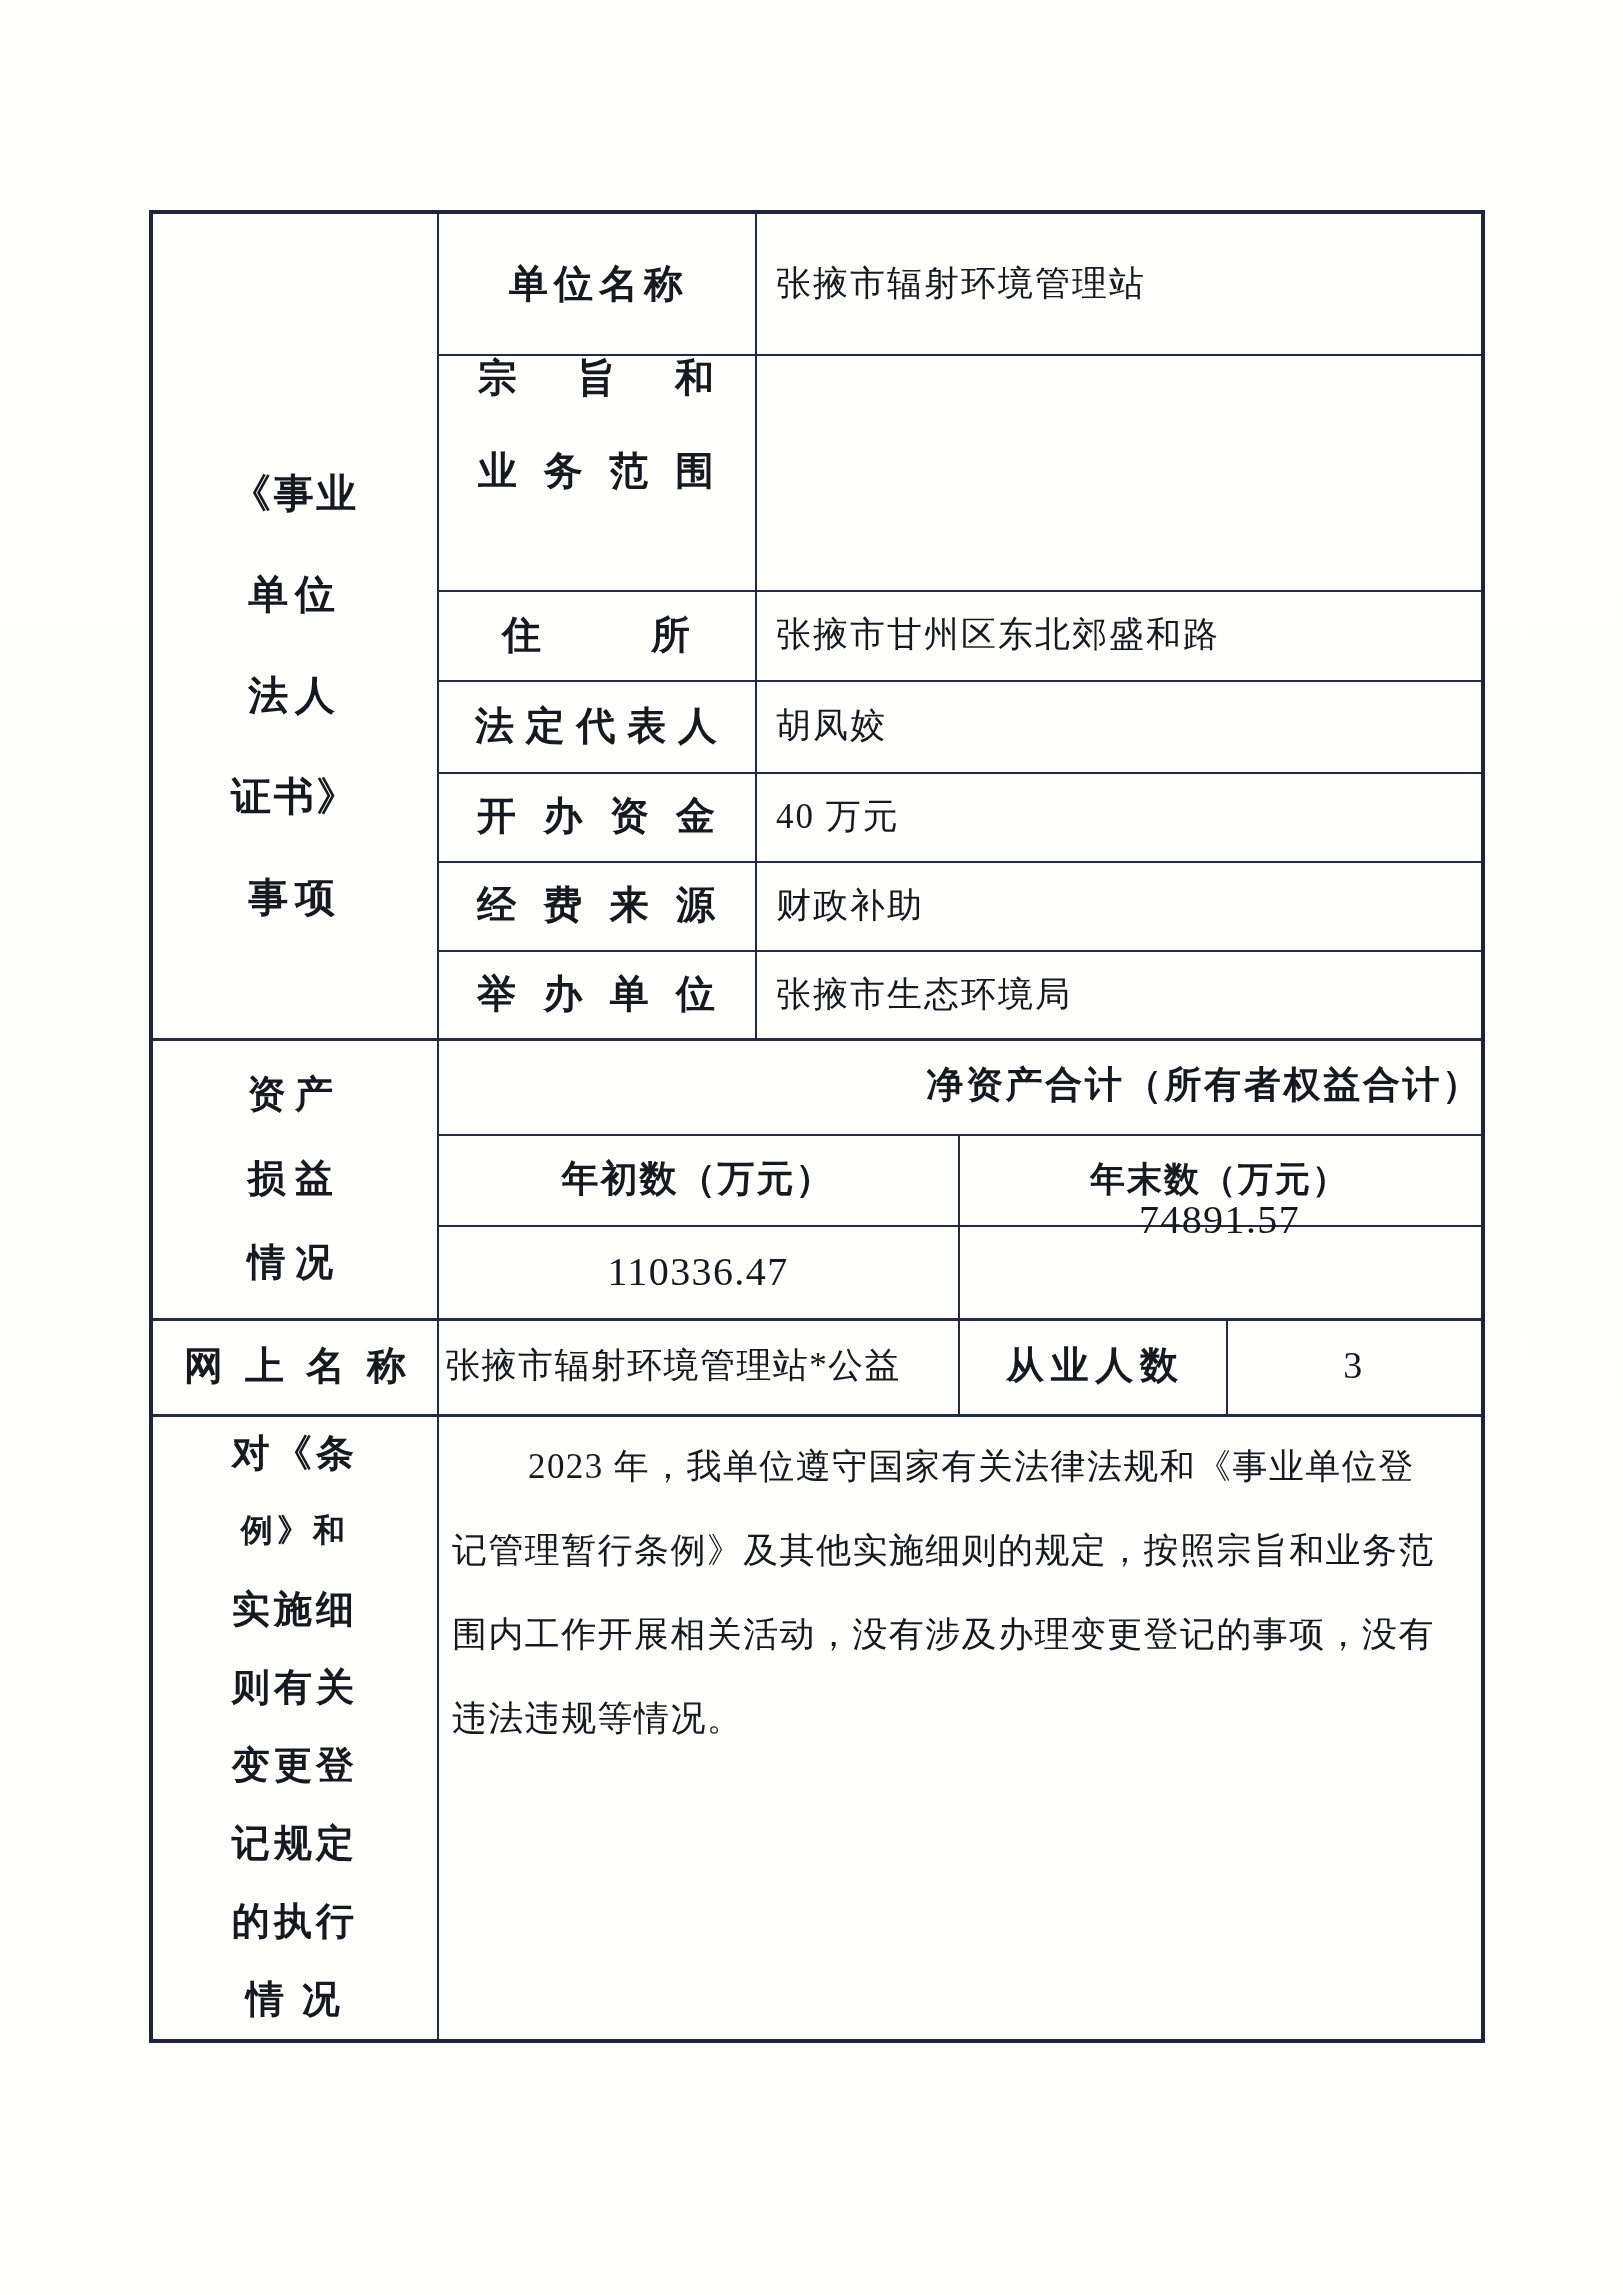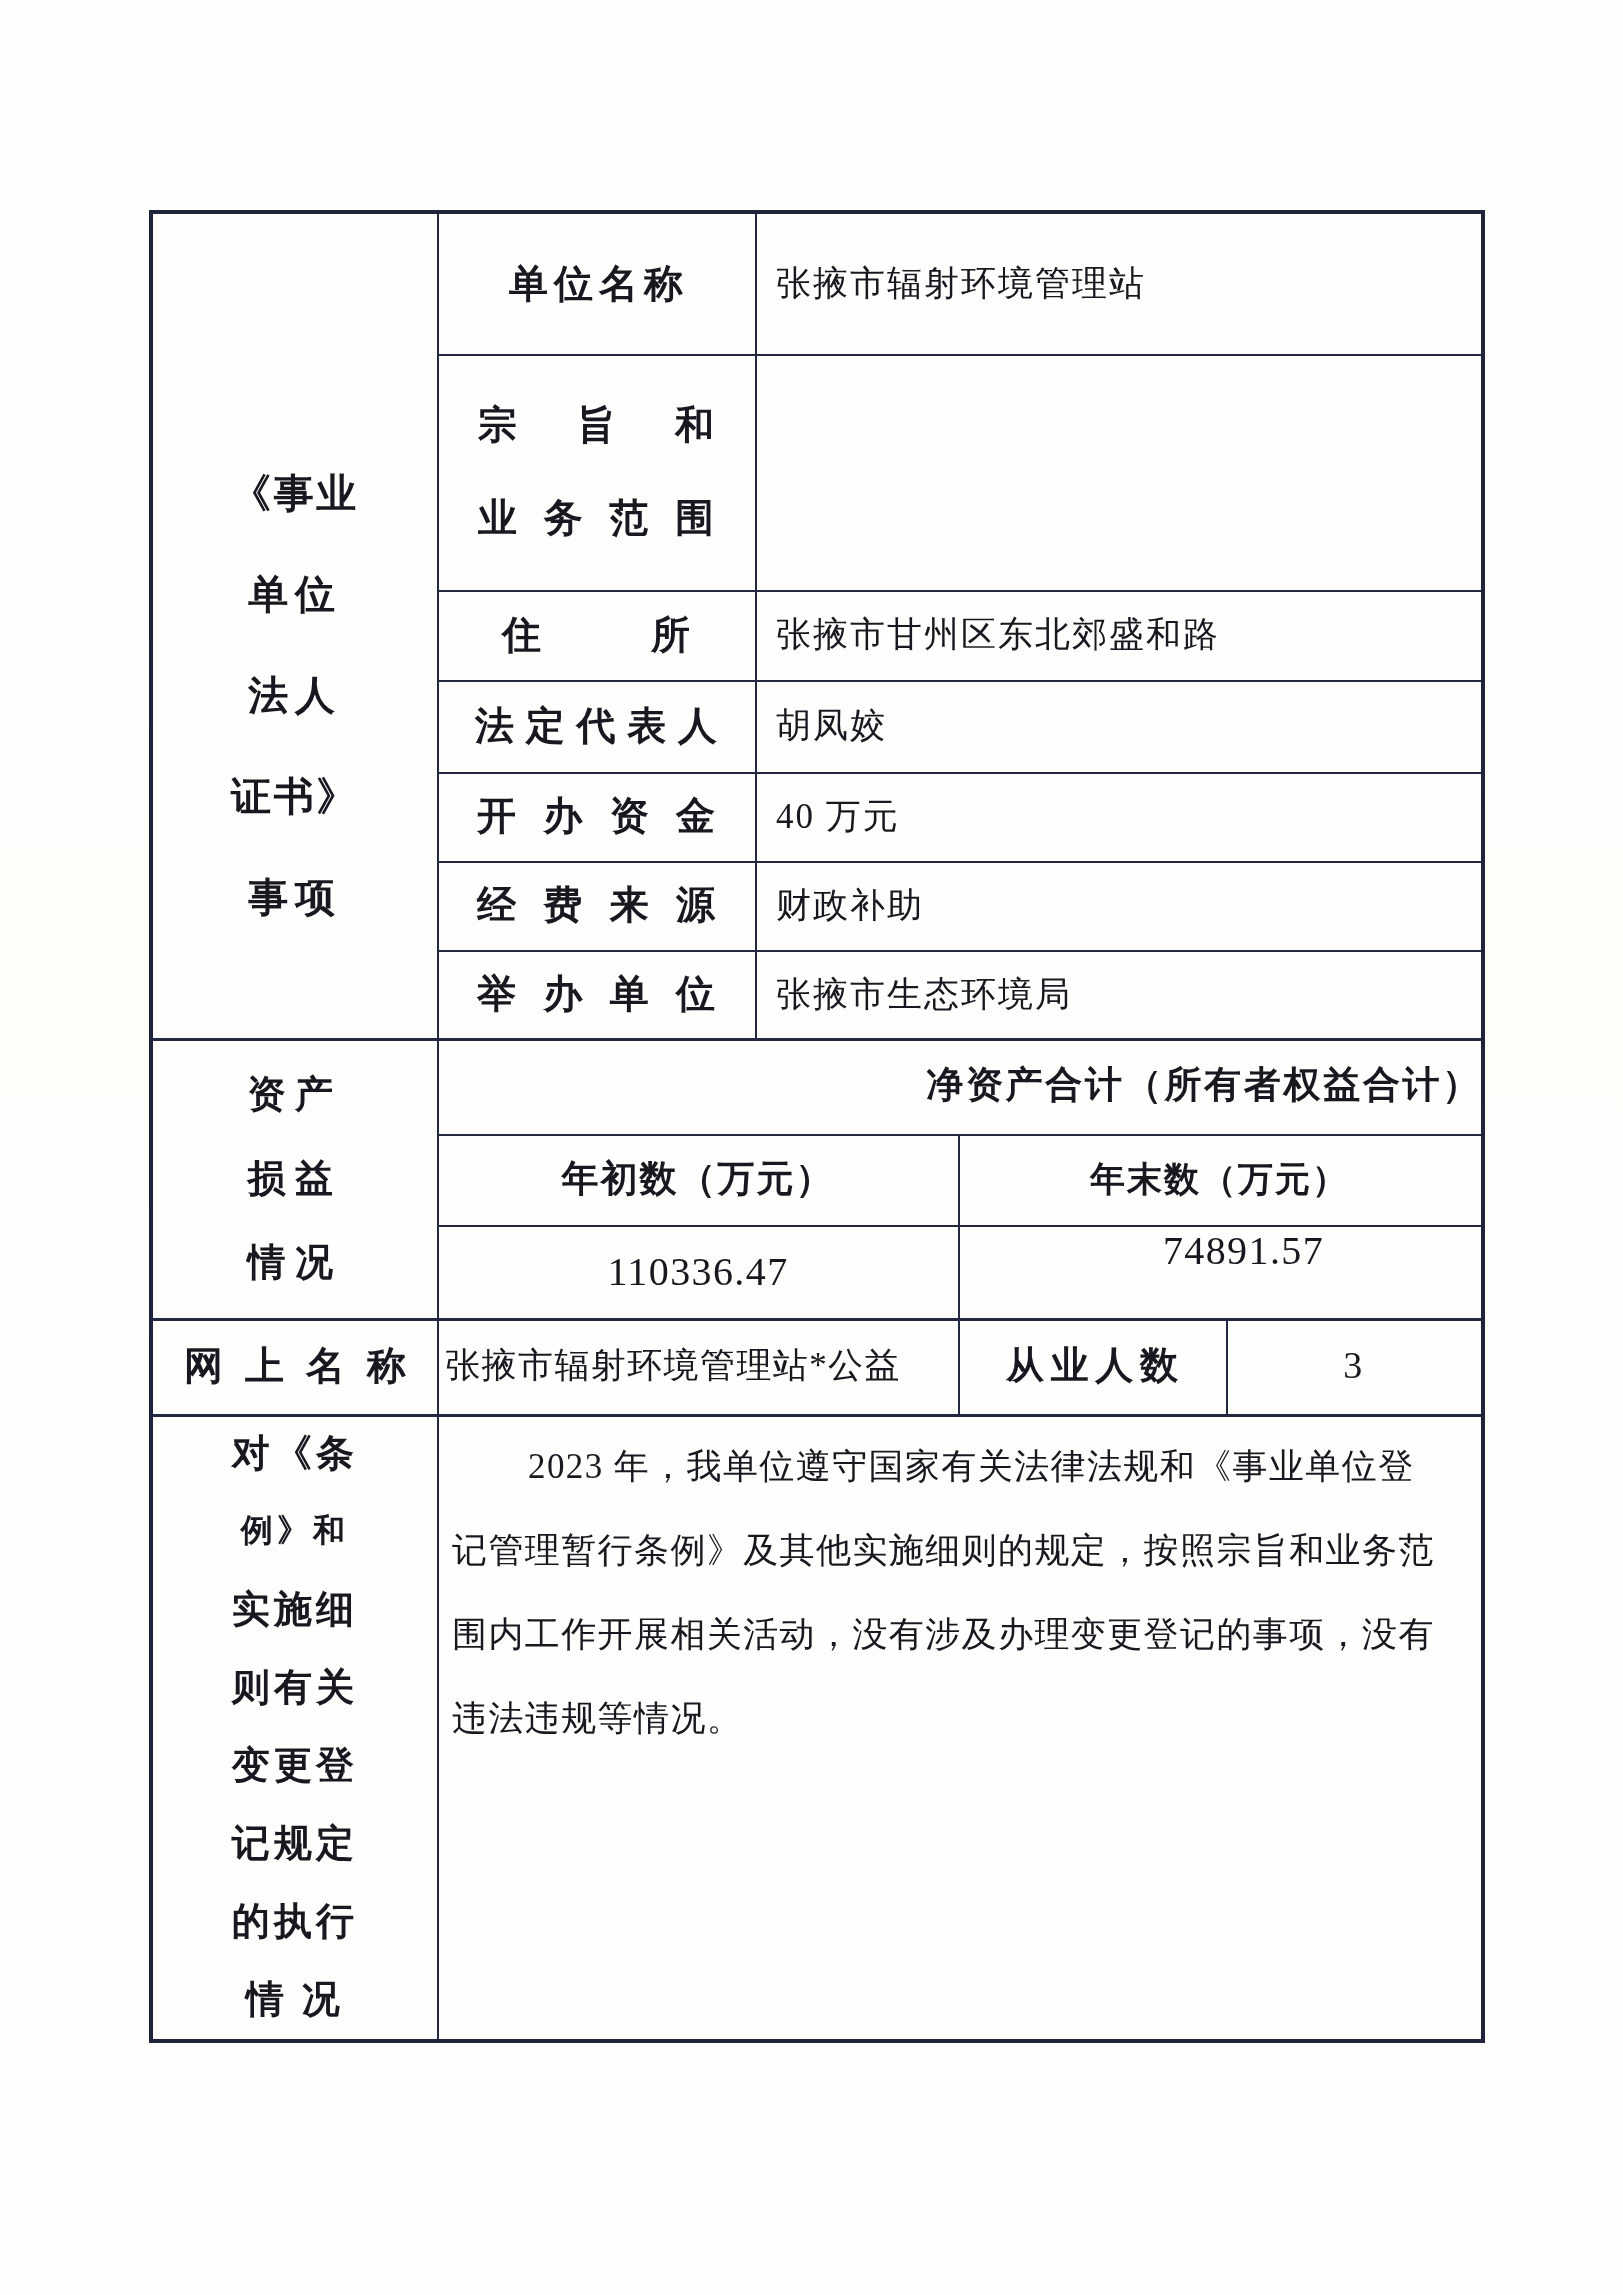--- a/index.html
+++ b/index.html
@@ -82,21 +82,21 @@
       <div class="sideline" style="height:101px;">事项</div>
     </div>
 
     <div class="cell label" style="left:284px;top:0;width:318px;height:140px;padding:0 72px;">
       <span class="jspread">单位名称</span>
     </div>
     <div class="cell value" style="left:604px;top:0;width:724px;height:140px;">
       <span>张掖市辐射环境管理站</span>
     </div>
 
-    <div class="cell label" style="left:284px;top:140px;width:318px;height:235px;padding:0 41px;flex-direction:column;justify-content:center;gap:44px;">
+    <div class="cell label" style="left:284px;top:140px;width:318px;height:235px;padding:0 41px;flex-direction:column;gap:44px;">
       <span class="jspread">宗旨和</span>
       <span class="jspread">业务范围</span>
     </div>
 
     <div class="cell label" style="left:284px;top:376px;width:318px;height:90px;padding:0 65px;">
       <span class="jspread">住所</span>
     </div>
     <div class="cell value" style="left:604px;top:376px;width:724px;height:90px;">
       <span>张掖市甘州区东北郊盛和路</span>
     </div>
@@ -142,21 +142,21 @@
     <div class="cell label center" style="left:284px;top:920px;width:522px;height:91px;font-size:37px;letter-spacing:2px;justify-content:center;">
       <span>年初数（万元）</span>
     </div>
     <div class="cell label center" style="left:805px;top:920px;width:523px;height:91px;font-size:35px;letter-spacing:2px;justify-content:center;">
       <span>年末数（万元）</span>
     </div>
 
     <div class="cell num" style="left:284px;top:1011px;width:522px;height:93px;">
       <span>110336.47</span>
     </div>
-    <div class="cell num" style="left:805px;top:990px;width:523px;height:93px;margin-left:24px;">
+    <div class="cell num" style="left:805px;top:959px;width:523px;height:93px;">
       <span>74891.57</span>
     </div>
 
     <div class="cell label" style="left:0;top:1104px;width:284px;height:96px;padding:0 31px;">
       <span class="jspread">网上名称</span>
     </div>
     <div class="cell" style="left:284px;top:1104px;width:522px;height:96px;font-size:35px;letter-spacing:1.4px;padding-left:8.2px;">
       <span>张掖市辐射环境管理站*公益</span>
     </div>
     <div class="cell label" style="left:805px;top:1104px;width:268px;height:96px;padding:0 48px;font-size:38px;">

